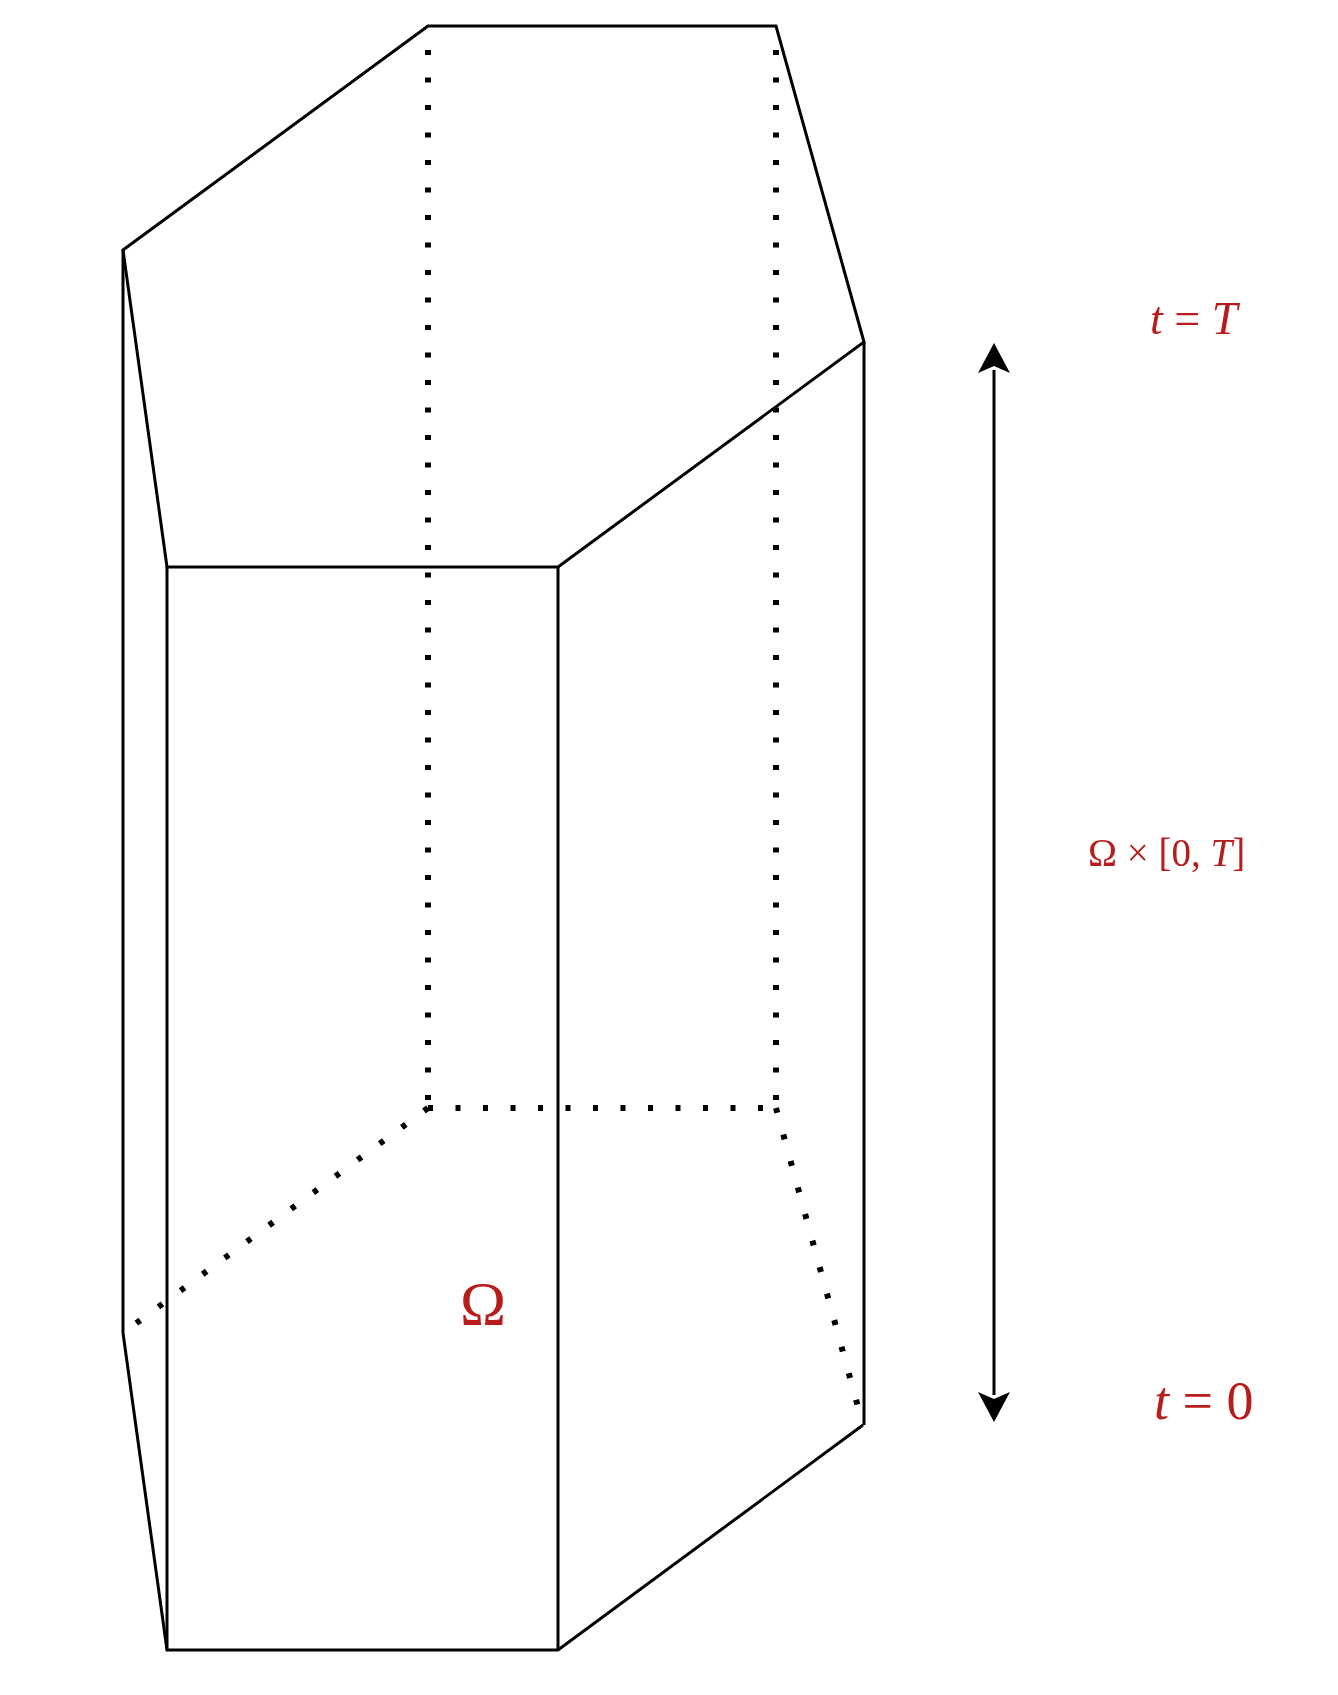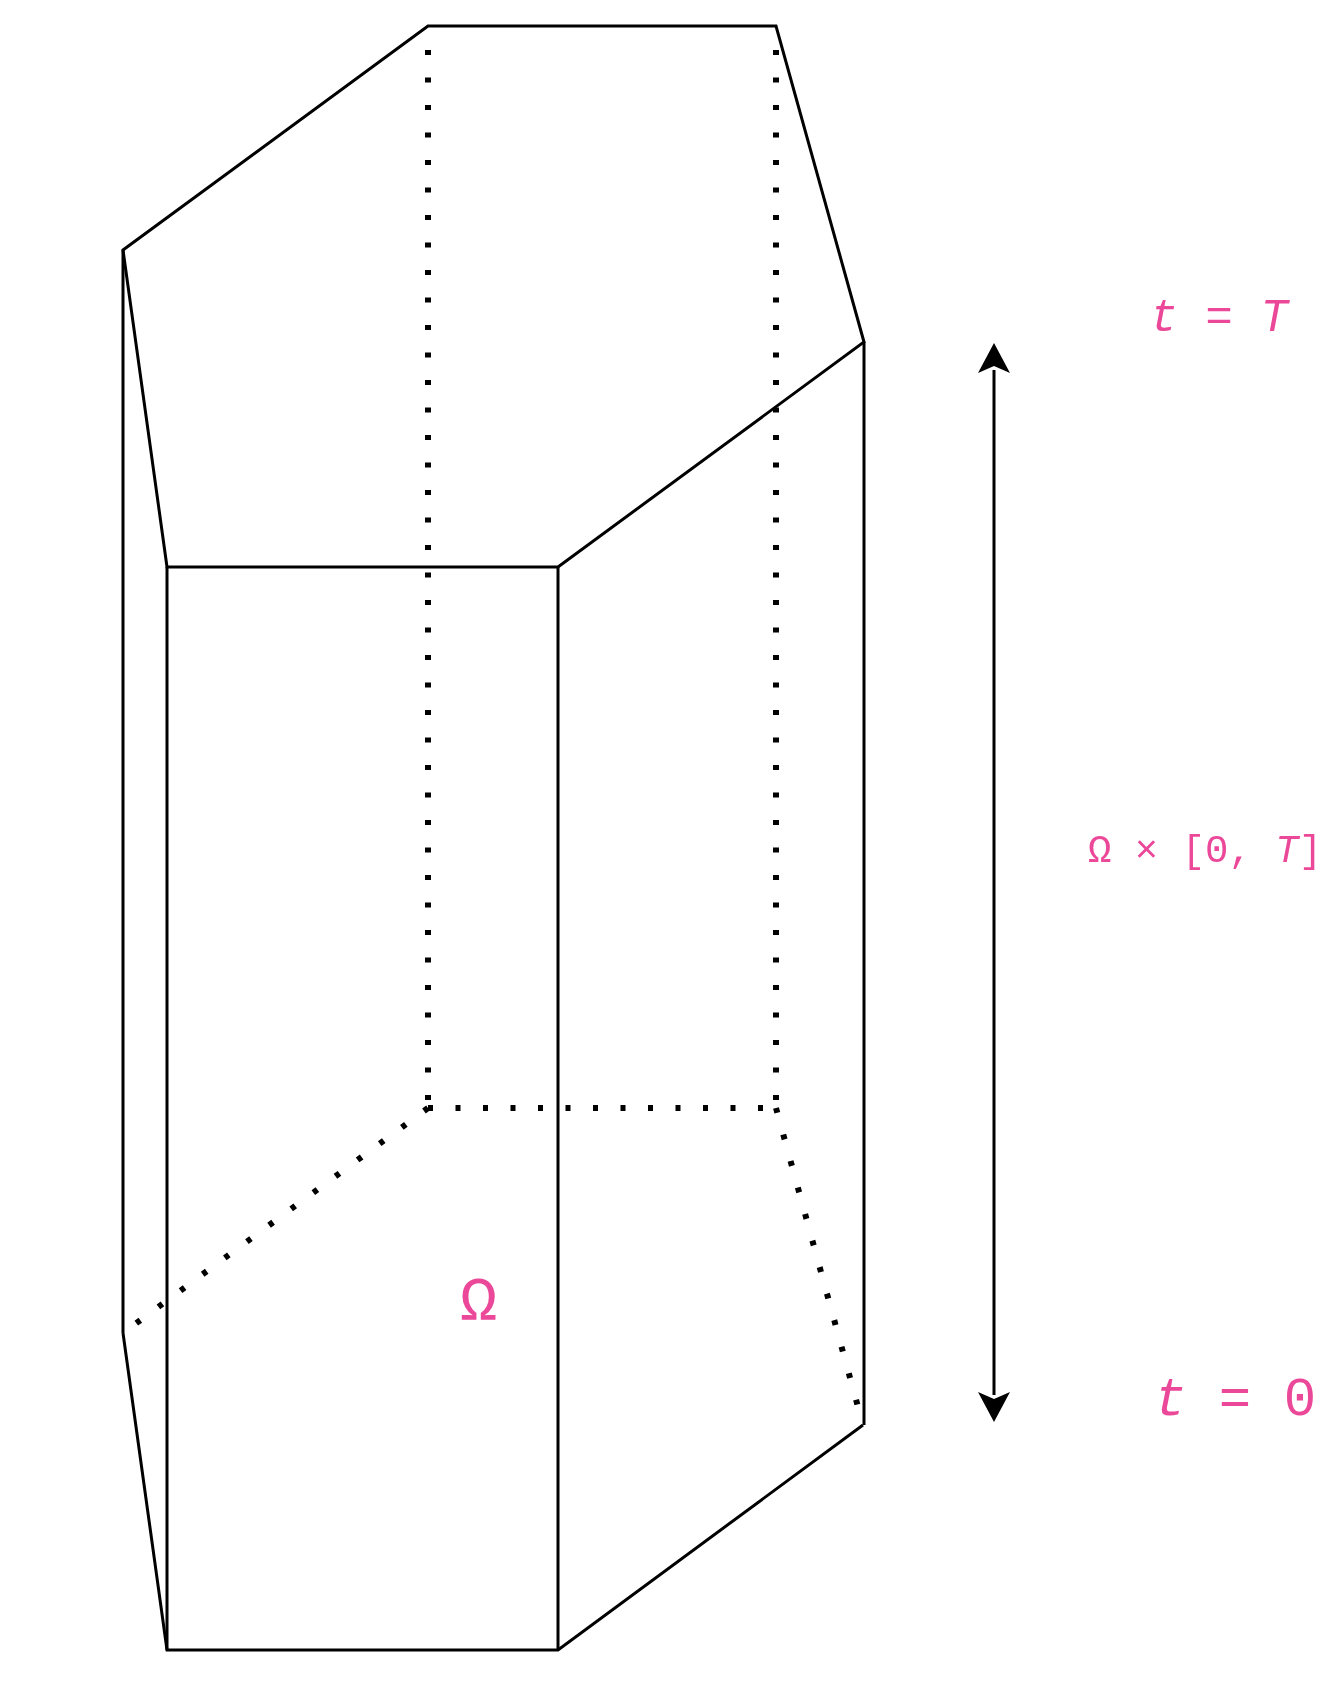--- a/index.html
+++ b/index.html
@@ -1,21 +1,21 @@
 <!DOCTYPE html>
 <html><head>
 <meta charset="utf-8">
 <style>
   html, body { margin: 0; padding: 0; background: #ffffff; }
   body { width: 1338px; height: 1695px; position: relative; overflow: hidden; }
   #canvas { position: absolute; left: 0; top: 0; }
   .label {
     position: absolute;
-    font-family: Liberation Mono, monospace;
-    color: #ec4899;
+    font-family: Liberation Serif, serif;
+    color: #b91c1c;
     white-space: nowrap;
     line-height: 1;
   }
   .math-italic { font-style: italic; }
   #lbl-T   { left: 1150px; top: 296px; font-size: 46px; }
   #lbl-mid { left: 1088px; top: 833px; font-size: 39px; }
   #lbl-0   { left: 1154px; top: 1374px; font-size: 54px; }
   #lbl-omega { left: 460px; top: 1272px; font-size: 62px; }
 </style>
 </head>

